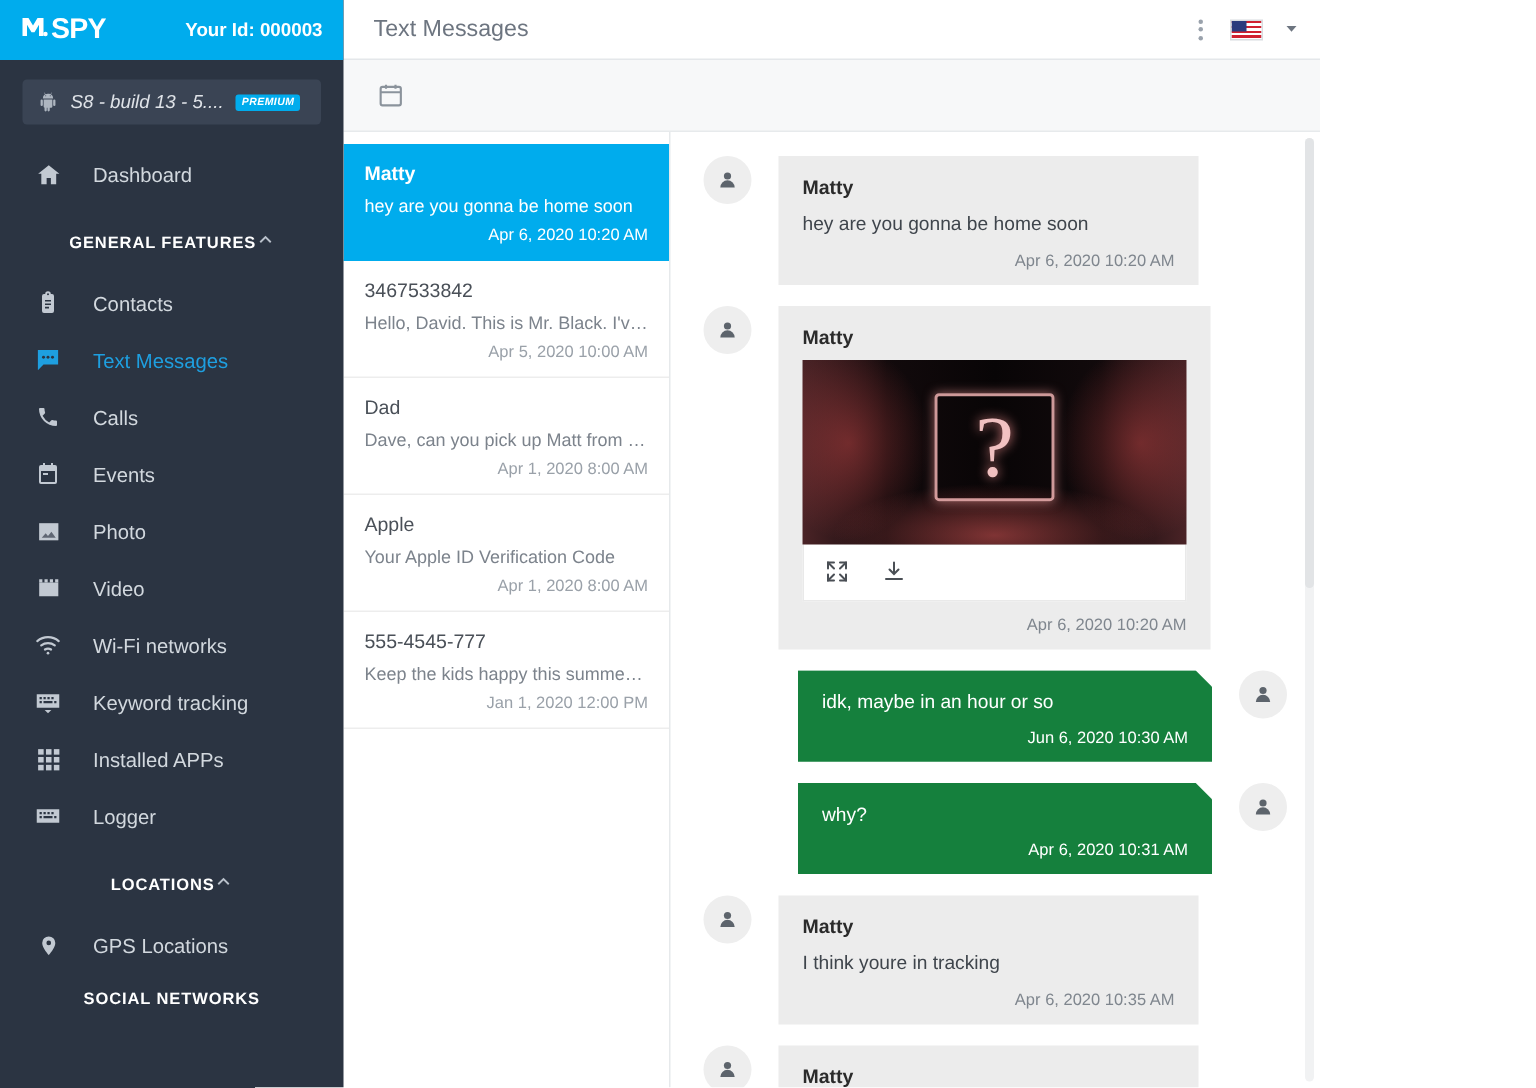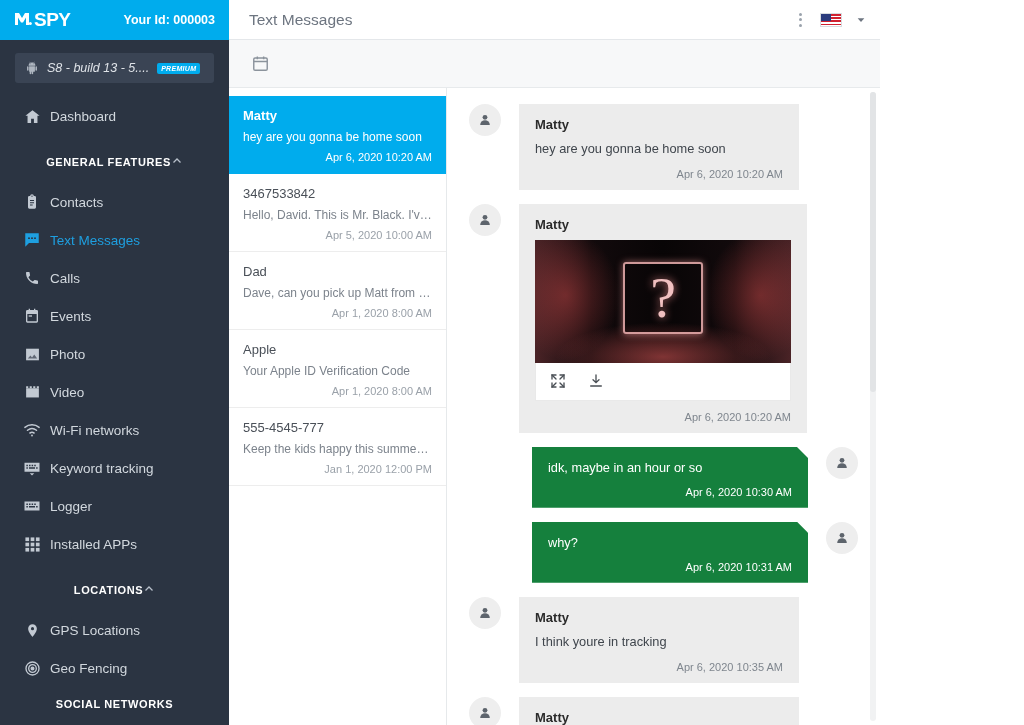--- a/index.html
+++ b/index.html
@@ -53,21 +53,21 @@
     padding: 2px 4px; border-radius: 2px;
     letter-spacing: 0.3px;
     flex: 0 0 auto;
   }
 
   .nav { margin-top: 14px; }
   .nav-item {
     display: flex; align-items: center;
     height: 38px;
     padding: 0 15px 0 22px;
-    gap: 8px;
+    gap: 20px;
     cursor: pointer;
     text-align: right;
   }
   .nav-item .ico {
     width: 20px; height: 20px;
     display: flex; align-items: center; justify-content: center;
     color: #c2c9d2;
     flex: 0 0 20px;
   }
   .nav-item .lbl { font-size: 13.5px; color: #d2d8de; }
@@ -358,73 +358,63 @@
               <path d="M2 5h20v12H2z"></path>
               <path d="M4.5 7.5h2v2h-2zm3.5 0h2v2H8zm3.5 0h2v2h-2zm3.5 0h2v2h-2zM4.5 11h2v2h-2zm3.5 0h8v2H8zm9.5 0h2v2h-2z" fill="#2b3442"></path>
               <path d="M9 19h6l-3 3z"></path>
             </svg>
         </span>
         <span class="lbl">Keyword tracking</span>
       </div>
 
       <div class="nav-item">
         <span class="ico">
-          <svg width="18" height="18" viewBox="0 0 24 24" fill="currentColor">
-              <path d="M2 6h20v12H2z"></path>
-              <path d="M4.5 8.5h2v2h-2zm3.5 0h2v2H8zm3.5 0h2v2h-2zm3.5 0h2v2h-2zM4.5 12h2v2h-2zm3.5 0h8v2H8zm9.5 0h2v2h-2z" fill="#2b3442"></path>
-            </svg>
-        </span>
-        <span class="lbl">Logger</span>
-      </div>
-
-      <div class="nav-item">
-        <span class="ico">
           <svg width="17" height="17" viewBox="0 0 24 24" fill="currentColor">
               <rect x="2" y="2" width="5.2" height="5.2"></rect>
               <rect x="9.4" y="2" width="5.2" height="5.2"></rect>
               <rect x="16.8" y="2" width="5.2" height="5.2"></rect>
               <rect x="2" y="9.4" width="5.2" height="5.2"></rect>
               <rect x="9.4" y="9.4" width="5.2" height="5.2"></rect>
               <rect x="16.8" y="9.4" width="5.2" height="5.2"></rect>
               <rect x="2" y="16.8" width="5.2" height="5.2"></rect>
               <rect x="9.4" y="16.8" width="5.2" height="5.2"></rect>
               <rect x="16.8" y="16.8" width="5.2" height="5.2"></rect>
             </svg>
         </span>
         <span class="lbl">Installed APPs</span>
       </div>
 
+      <div class="nav-item">
+        <span class="ico">
+          <svg width="18" height="18" viewBox="0 0 24 24" fill="currentColor">
+              <path d="M2 6h20v12H2z"></path>
+              <path d="M4.5 8.5h2v2h-2zm3.5 0h2v2H8zm3.5 0h2v2h-2zm3.5 0h2v2h-2zM4.5 12h2v2h-2zm3.5 0h8v2H8zm9.5 0h2v2h-2z" fill="#2b3442"></path>
+            </svg>
+        </span>
+        <span class="lbl">Logger</span>
+      </div>
+
       <div class="nav-section">
         <span class="sec-lbl">LOCATIONS</span>
         <span class="chev">
           <svg width="12" height="12" viewBox="0 0 24 24" fill="none" stroke="currentColor" stroke-width="2.5">
               <path d="M5 15l7-7 7 7"></path>
             </svg>
         </span>
       </div>
 
       <div class="nav-item">
         <span class="ico">
           <svg width="15" height="15" viewBox="0 0 24 24" fill="currentColor">
               <path d="M12 2a7 7 0 0 0-7 7c0 5.2 7 13 7 13s7-7.8 7-13a7 7 0 0 0-7-7zm0 9.5A2.5 2.5 0 1 1 12 6.5a2.5 2.5 0 0 1 0 5z"></path>
             </svg>
         </span>
         <span class="lbl">GPS Locations</span>
       </div>
 
-      <div class="nav-item">
-        <span class="ico">
-          <svg width="17" height="17" viewBox="0 0 24 24" fill="none" stroke="currentColor" stroke-width="1.9">
-              <circle cx="12" cy="12" r="9.2"></circle>
-              <circle cx="12" cy="12" r="5.4"></circle>
-              <circle cx="12" cy="12" r="1.9" fill="currentColor"></circle>
-            </svg>
-        </span>
-        <span class="lbl">Geo Fencing</span>
-      </div>
 
       <div class="nav-section" style="height:30px;margin-top:2px">
         <span class="sec-lbl">SOCIAL NETWORKS</span>
       </div>
 
     </nav>
   </aside>
 
   <section class="main">
 
@@ -538,21 +528,21 @@
                 </span>
               </div>
             </div>
             <div class="b-time">Apr 6, 2020 10:20 AM</div>
           </div>
         </div>
 
         <div class="msg-row out">
           <div class="bubble">
             <div class="b-text">idk, maybe in an hour or so</div>
-            <div class="b-time">Apr 6, 2020 10:30 AM</div>
+            <div class="b-time">Jun 6, 2020 10:30 AM</div>
           </div>
           <div class="avatar">
             <svg width="16" height="16" viewBox="0 0 24 24" fill="currentColor">
                 <circle cx="12" cy="8" r="3.6"></circle>
                 <path d="M4.8 19.5a7.2 7.2 0 0 1 14.4 0z"></path>
               </svg>
           </div>
         </div>
 
         <div class="msg-row out">

